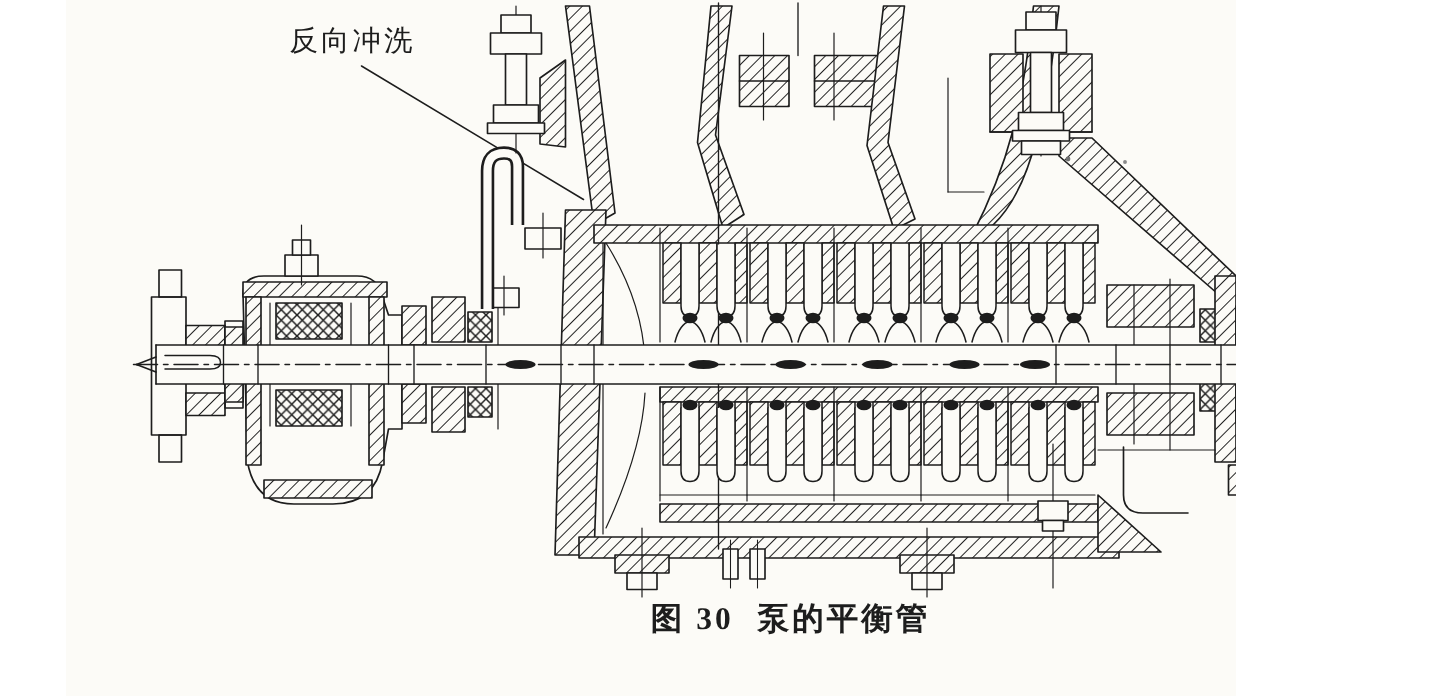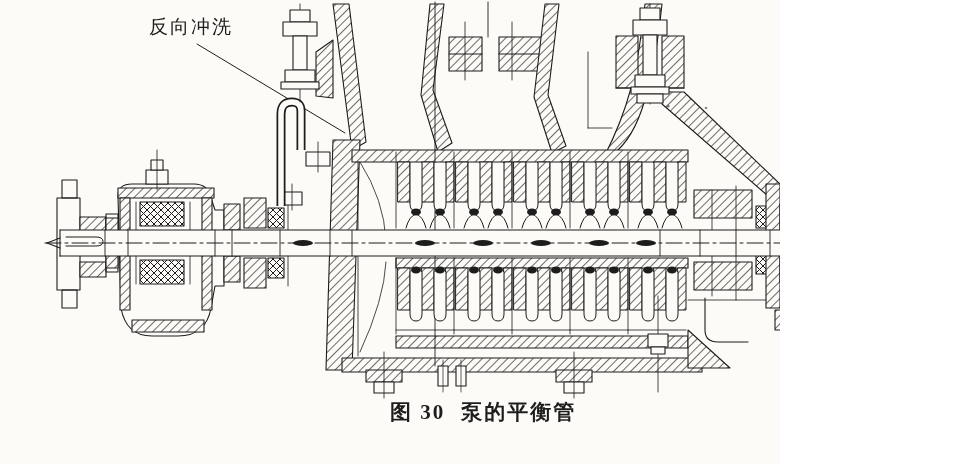--- a/index.html
+++ b/index.html
@@ -2,20 +2,21 @@
 <html><head>
 <meta charset="utf-8">
 <style>
   html,body{margin:0;padding:0;background:#ffffff;}
   #figure-panel{
     position:relative;
     width:780px;height:464px;
     background:#fcfbf7;
     overflow:hidden;
     font-family:"Liberation Serif","DejaVu Serif",serif;
+    margin-left:44px;
   }
   #drawing-svg{position:absolute;left:0;top:0;width:962px;height:464px;}
   .annotation{
     position:absolute;left:149px;top:14px;
     font-size:19px;letter-spacing:2px;color:#1d1d1d;
     white-space:nowrap;
   }
   .caption{
     position:absolute;left:283px;top:398px;width:400px;
     text-align:center;font-size:21px;color:#1d1d1d;

